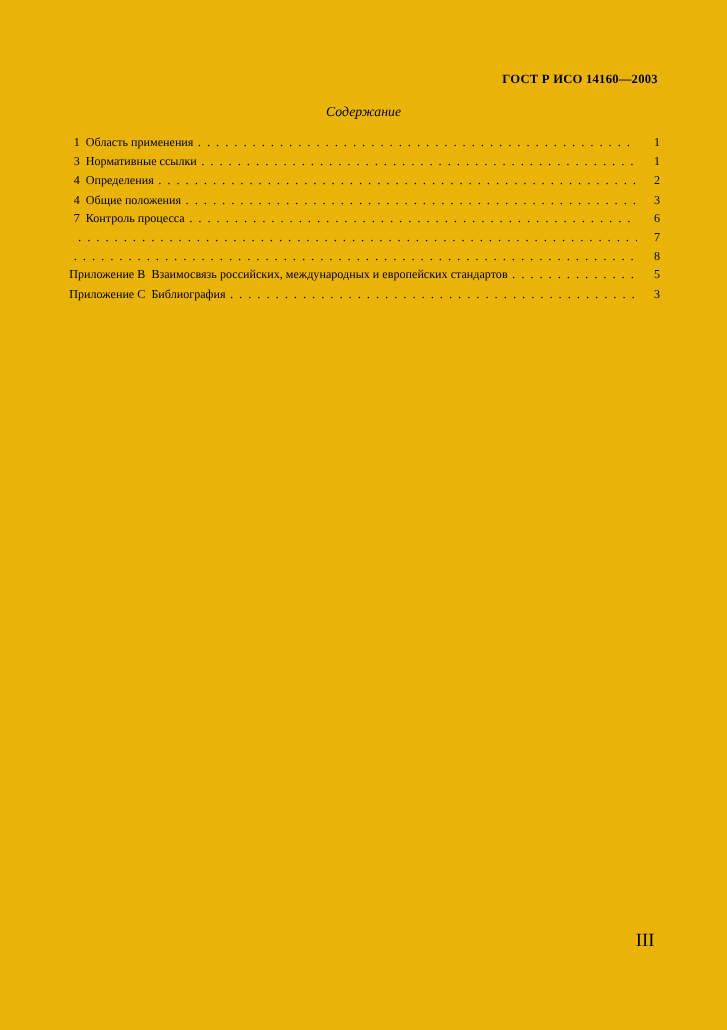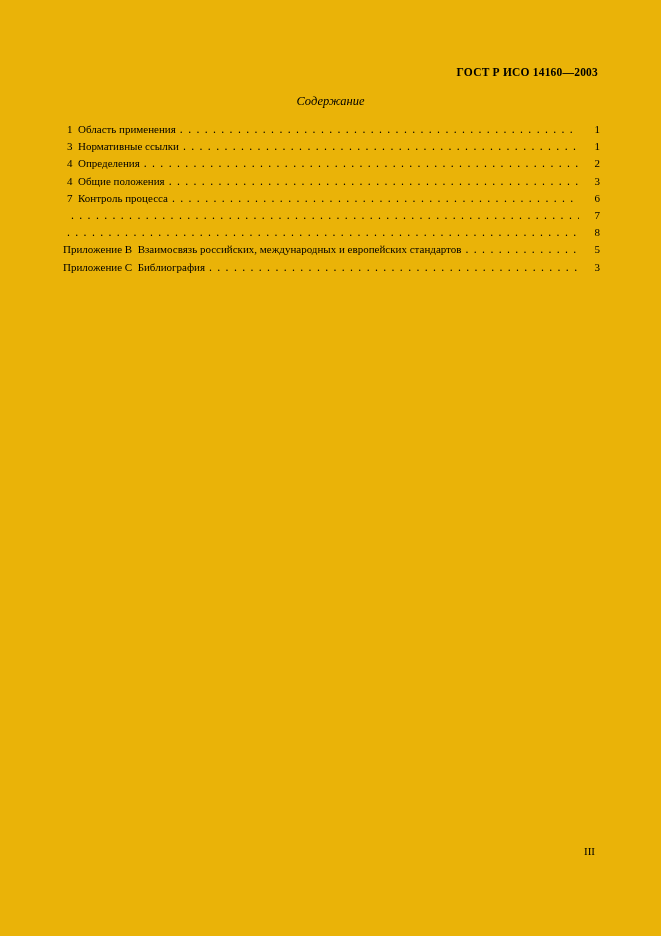--- a/index.html
+++ b/index.html
@@ -68,21 +68,21 @@
   }
   .toc-page {
     flex: 0 0 auto;
     min-width: 18px;
     text-align: right;
   }
   .page-footer {
     position: absolute;
     top: 845px;
     right: 66px;
-    font-size: 11px;
+    font-size: 17px;
   }
 </style>
 </head>
 <body>
 
 <div class="page">
 
   <div class="doc-header">ГОСТ Р ИСО 14160—2003</div>
 
   <div class="toc-title">Содержание</div>

